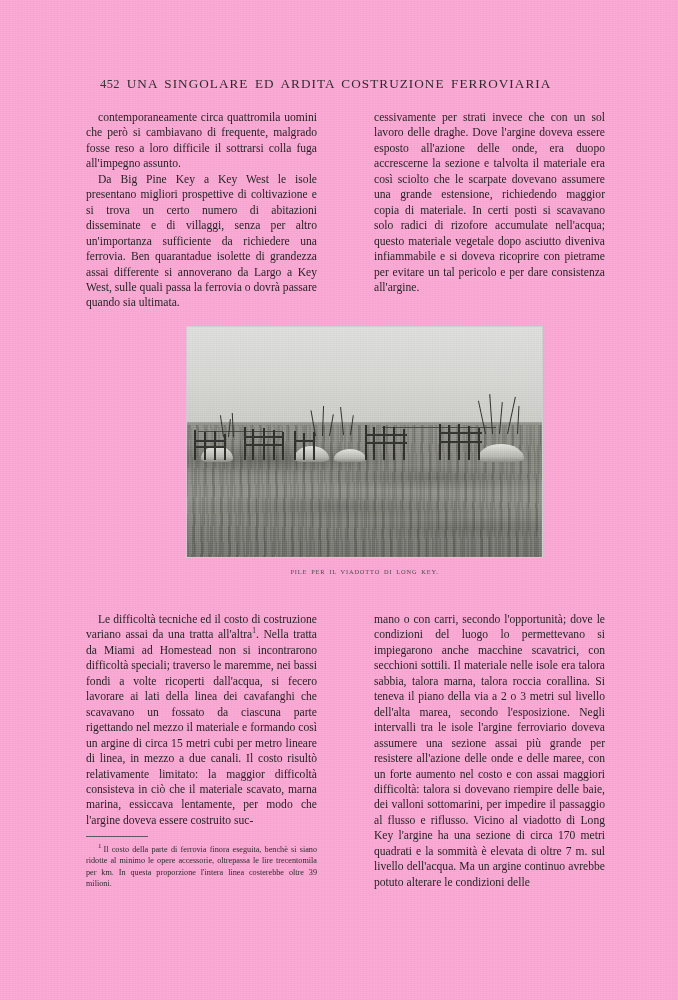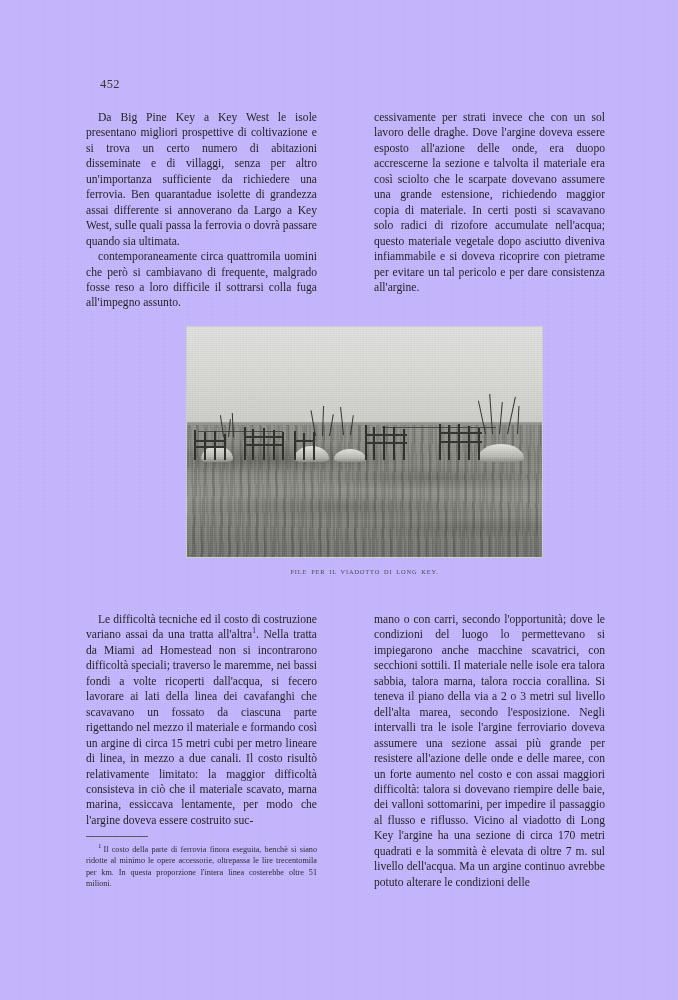--- a/index.html
+++ b/index.html
@@ -8,21 +8,21 @@
     padding: 0;
     width: 678px;
     height: 1000px;
     background: #efefef;
     font-family: "Liberation Serif", "DejaVu Serif", serif;
   }
   .page {
     position: relative;
     width: 678px;
     height: 1000px;
-    background: #c4b5fd;
+    background: #f9a8d4;
     overflow: hidden;
   }
   
   .page::before {
     content: "";
     position: absolute;
     inset: 0;
     pointer-events: none;
     background:
       repeating-linear-gradient(0deg, rgba(0,0,0,0.012) 0px, rgba(0,0,0,0.012) 1px, rgba(255,255,255,0.015) 1px, rgba(255,255,255,0.015) 2px),
@@ -237,25 +237,26 @@
   }
 </style>
 </head>
 <body>
 
 <div class="page">
   <div class="content">
 
     <div class="running-head">
       <div class="folio">452</div>
+      <div class="head-title">UNA SINGOLARE ED ARDITA COSTRUZIONE FERROVIARIA</div>
     </div>
 
     <div class="col left col-top">
+      <p>contemporaneamente circa quattromila uomini che però si cambiavano di frequente, malgrado fosse reso a loro difficile il sottrarsi colla fuga all'impegno assunto.</p>
       <p>Da Big Pine Key a Key West le isole presentano migliori prospettive di coltivazione e si trova un certo numero di abitazioni disseminate e di villaggi, senza per altro un'importanza sufficiente da richiedere una ferrovia. Ben quarantadue isolette di grandezza assai differente si annoverano da Largo a Key West, sulle quali passa la ferrovia o dovrà passare quando sia ultimata.</p>
-      <p>contemporaneamente circa quattromila uomini che però si cambiavano di frequente, malgrado fosse reso a loro difficile il sottrarsi colla fuga all'impegno assunto.</p>
     </div>
 
     <div class="col right col-top">
       <p class="noindent">cessivamente per strati invece che con un sol lavoro delle draghe. Dove l'argine doveva essere esposto all'azione delle onde, era duopo accrescerne la sezione e talvolta il materiale era così sciolto che le scarpate dovevano assumere una grande estensione, richiedendo maggior copia di materiale. In certi posti si scavavano solo radici di rizofore accumulate nell'acqua; questo materiale vegetale dopo asciutto diveniva infiammabile e si doveva ricoprire con pietrame per evitare un tal pericolo e per dare consistenza all'argine.</p>
     </div>
 
     <figure class="figure" style="margin:0;">
       <div class="photo">
         <div class="sky"></div>
         <div class="shore"></div>
@@ -340,17 +341,17 @@
     <div class="col left col-bottom">
       <p><span>Le difficoltà tecniche ed il costo di costruzione variano assai da una tratta all'altra</span><sup class="ref">1</sup><span>. Nella tratta da Miami ad Homestead non si incontrarono difficoltà speciali; traverso le maremme, nei bassi fondi a volte ricoperti dall'acqua, si fecero lavorare ai lati della linea dei cavafanghi che scavavano un fossato da ciascuna parte rigettando nel mezzo il materiale e formando così un argine di circa 15 metri cubi per metro lineare di linea, in mezzo a due canali. Il costo risultò relativamente limitato: la maggior difficoltà consisteva in ciò che il materiale scavato, marna marina, essiccava lentamente, per modo che l'argine doveva essere costruito suc-</span></p>
     </div>
 
     <div class="col right col-bottom">
       <p class="noindent">mano o con carri, secondo l'opportunità; dove le condizioni del luogo lo permettevano si impiegarono anche macchine scavatrici, con secchioni sottili. Il materiale nelle isole era talora sabbia, talora marna, talora roccia corallina. Si teneva il piano della via a 2 o 3 metri sul livello dell'alta marea, secondo l'esposizione. Negli intervalli tra le isole l'argine ferroviario doveva assumere una sezione assai più grande per resistere all'azione delle onde e delle maree, con un forte aumento nel costo e con assai maggiori difficoltà: talora si dovevano riempire delle baie, dei valloni sottomarini, per impedire il passaggio al flusso e riflusso. Vicino al viadotto di Long Key l'argine ha una sezione di circa 170 metri quadrati e la sommità è elevata di oltre 7 m. sul livello dell'acqua. Ma un argine continuo avrebbe potuto alterare le condizioni delle</p>
     </div>
 
     <div class="footnote">
       <div class="fn-rule"></div>
-      <div class="fn-text"><span class="fn-mark">1</span><span>Il costo della parte di ferrovia finora eseguita, benchè si siano ridotte al minimo le opere accessorie, oltrepassa le lire trecentomila per km. In questa proporzione l'intera linea costerebbe oltre 51 milioni.</span></div>
+      <div class="fn-text"><span class="fn-mark">1</span><span>Il costo della parte di ferrovia finora eseguita, benchè si siano ridotte al minimo le opere accessorie, oltrepassa le lire trecentomila per km. In questa proporzione l'intera linea costerebbe oltre 39 milioni.</span></div>
     </div>
 
   </div>
 </div>
 
 </body></html>

